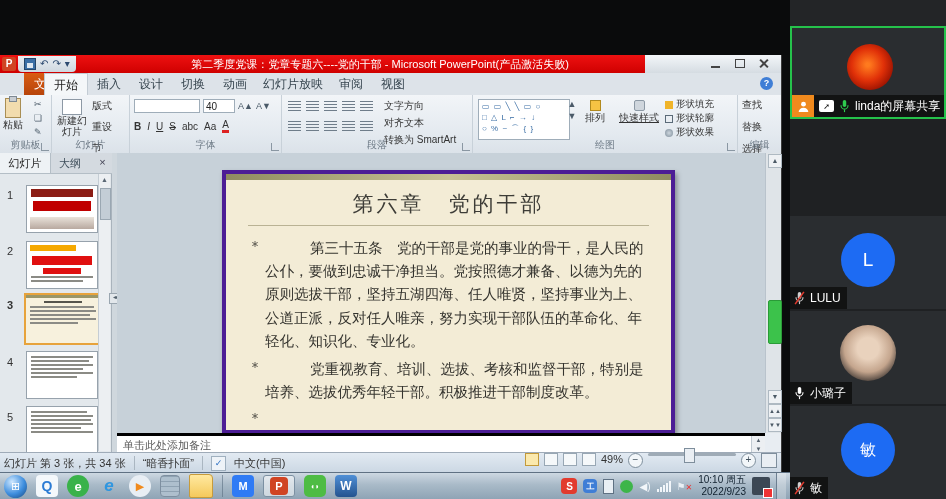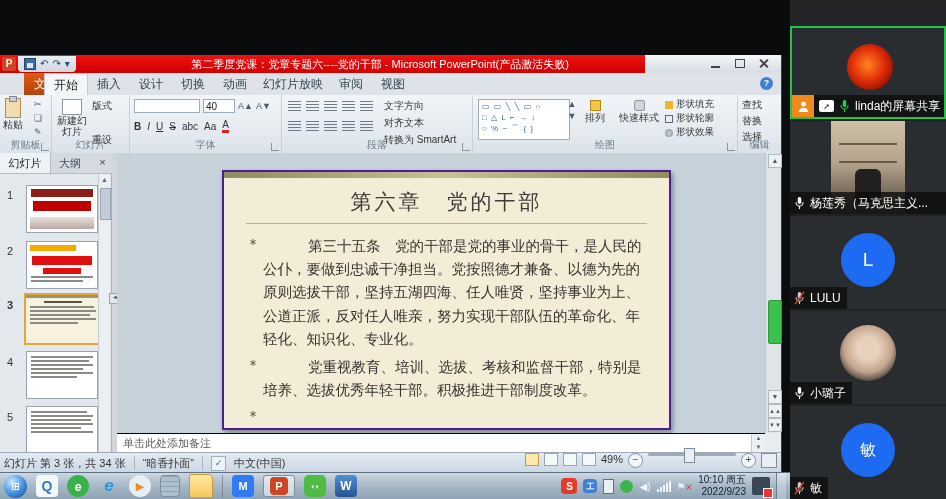--- a/index.html
+++ b/index.html
@@ -68,39 +68,39 @@
   .tnum.sel{font-weight:bold;}
   .tline{height:2px;background:#8b8b85;margin:2px 4px;}
   .pane-scroll{position:absolute;right:1px;top:21px;width:11px;height:277px;background:#eceff2;border-left:1px solid #c5cdd4;}
   .pane-scroll .arrow{width:11px;height:11px;font-size:7px;color:#5a6774;text-align:center;line-height:11px;}
   .pane-thumbbar{position:absolute;left:1px;top:14px;width:9px;height:30px;background:#c3cdd6;border:1px solid #9aa7b2;}
   .splitter{position:absolute;left:112px;top:98px;width:5px;height:299px;background:#cfd7dd;}
   .grip{position:absolute;left:109px;top:238px;width:12px;height:9px;background:#e2e7eb;border:1px solid #9aa6b0;font-size:6px;line-height:7px;text-align:center;color:#55626e;}
   .canvas{position:absolute;left:117px;top:98px;width:648px;height:280px;background:#c7d1d9;}
   
   .slide{position:absolute;left:105px;top:17px;width:445px;height:256px;background:#f3ecd6;
-         border:2px solid #4c1d95;box-shadow:2px 3px 5px rgba(0,0,0,.35);overflow:hidden;}
+         border:4px solid #4c1d95;box-shadow:2px 3px 5px rgba(0,0,0,.35);overflow:hidden;}
   .slide-band{position:absolute;left:0;top:0;width:100%;height:6px;
               background:linear-gradient(90deg,#8f8c60,#c7c194 50%,#8f8c60);}
   .slide-title{margin:16px 0 0;text-align:center;font-family:"DejaVu Serif","Liberation Serif",serif;
                font-size:21px;color:#3d3c37;letter-spacing:3px;}
   .slide-rule{margin:7px 22px 2px;border-top:1px solid #b9b294;}
   .bullets{padding:4px 26px 0;}
   .bullets p{position:relative;margin:5px 0;padding-left:13px;text-indent:3.1em;
              font-family:"DejaVu Serif","Liberation Serif",serif;font-size:14.5px;line-height:1.6;color:#34332e;}
   .bullets .bmark{position:absolute;left:0;top:1px;text-indent:0;font-size:12px;color:#44433c;}
   
   .vscroll{position:absolute;left:765px;top:98px;width:16px;height:280px;background:#dfe4e8;border-left:1px solid #b9c3cc;box-sizing:border-box;}
   .vs-arrow{position:absolute;left:2px;width:12px;height:12px;background:#eef1f4;border:1px solid #aeb9c2;
             font-size:7px;text-align:center;line-height:12px;color:#4c5a66;}
   .vs-thumb{position:absolute;left:2px;top:147px;width:12px;height:42px;background:#3cc24b;border:1px solid #2a9b38;border-radius:2px;}
   .navbtn{position:absolute;left:2px;width:12px;height:12px;background:#eef1f4;border:1px solid #aeb9c2;
           font-size:6px;text-align:center;line-height:12px;color:#4c5a66;}
   
-  .notes{position:absolute;left:117px;top:378px;width:648px;height:19px;background:#fff;border-top:1px solid #000000;box-sizing:border-box;}
+  .notes{position:absolute;left:117px;top:378px;width:648px;height:19px;background:#fff;border-top:3px solid #000000;box-sizing:border-box;}
   .notes-text{position:absolute;left:6px;top:2px;font-size:11px;color:#5a5a5a;}
   .notes-scroll{position:absolute;right:0;top:0;width:13px;height:18px;background:#eceff2;border-left:1px solid #c0c9d1;}
   .notes-scroll span{display:block;font-size:6px;line-height:9px;text-align:center;color:#55626e;}
   
   .statusbar{position:absolute;left:0;top:397px;width:781px;height:20px;
              background:linear-gradient(#e2eaf2,#ccd8e4);border-top:1px solid #9fabb8;box-sizing:border-box;
              font-size:11px;color:#333;}
   .sb-left{position:absolute;left:4px;top:0;height:20px;display:flex;align-items:center;gap:8px;}
   .sb-sep{width:1px;height:14px;background:#aab6c1;}
   .spell{width:13px;height:13px;background:#eef3f8;border:1px solid #9fb0bf;color:#2c6fc2;font-size:9px;line-height:13px;text-align:center;}
@@ -205,21 +205,21 @@
           </div>
           <div class="glabel">剪贴板</div>
           <span class="launch"></span>
         </div>
 
         <div class="group" style="left:52px;width:78px;">
           <div class="bigbtn" style="left:2px;top:4px;width:36px;">
             <span class="slideicon"></span>
             <span style="text-align:center;line-height:11px;">新建幻灯片</span>
           </div>
-          <div style="position:absolute;left:40px;top:4px;display:flex;flex-direction:column;gap:20px;">
+          <div style="position:absolute;left:40px;top:4px;display:flex;flex-direction:column;gap:7px;">
             <span class="smalltext">版式</span>
             <span class="smalltext">重设</span>
             <span class="smalltext">节</span>
           </div>
           <div class="glabel">幻灯片</div>
         </div>
 
         <div class="group" style="left:130px;width:152px;">
           <div style="position:absolute;left:4px;top:4px;display:flex;gap:3px;align-items:center;">
             <span class="combo" style="width:66px;"></span>
@@ -271,21 +271,21 @@
             <div>○ % ~ ⌒ { }</div>
           </div>
           <div style="position:absolute;left:94px;top:4px;display:flex;flex-direction:column;gap:1px;width:10px;align-items:center;">
             <span class="miniglyph">▲</span>
             <span class="miniglyph">▼</span>
           </div>
           <div class="bigbtn" style="left:112px;top:5px;">
             <span class="sq" style="background:#f6c344;border:1px solid #b28a1e;"></span>
             <span>排列</span>
           </div>
-          <div class="bigbtn" style="left:146px;top:5px;">
+          <div class="bigbtn" style="left:146px;top:5px;text-decoration:underline;">
             <span class="sq" style="background:#cfd6dd;border:1px solid #8c99a5;border-radius:2px;"></span>
             <span>快速样式</span>
           </div>
           <div style="position:absolute;left:192px;top:3px;display:flex;flex-direction:column;gap:1px;">
             <span class="fillrow">
               <span class="sq" style="width:8px;height:8px;background:#f0b429;"></span>
               <span>形状填充</span>
             </span>
             <span class="fillrow">
               <span class="sq" style="width:8px;height:8px;border:1.5px solid #5a6a78;box-sizing:border-box;"></span>
@@ -294,21 +294,21 @@
             <span class="fillrow">
               <span class="sq" style="width:8px;height:8px;background:radial-gradient(#cdd6de,#7d8c99);border-radius:50%;"></span>
               <span>形状效果</span>
             </span>
           </div>
           <div class="glabel">绘图</div>
           <span class="launch"></span>
         </div>
 
         <div class="group" style="left:738px;width:43px;border-right:none;">
-          <div style="position:absolute;left:4px;top:3px;display:flex;flex-direction:column;gap:2px;">
+          <div style="position:absolute;left:4px;top:3px;display:flex;flex-direction:column;gap:8px;">
             <span class="smalltext" style="font-size:10px;">查找</span>
             <span class="smalltext" style="font-size:10px;">替换</span>
             <span class="smalltext" style="font-size:10px;">选择</span>
           </div>
           <div class="glabel">编辑</div>
         </div>
       </div>
 
       <div class="thumbpane">
         <div class="paneTabs">
@@ -481,35 +481,20 @@
         <span class="shareico">➚</span>
         <svg width="11" height="14" viewBox="0 0 12 16">
             <rect x="4" y="1" width="4" height="8" rx="2" fill="#2ecc4e"></rect>
             <path d="M2 7 a4 4.5 0 0 0 8 0" stroke="#2ecc4e" stroke-width="1.3" fill="none"></path>
             <line x1="6" y1="12" x2="6" y2="15" stroke="#2ecc4e" stroke-width="1.3"></line>
           </svg>
         <span>linda的屏幕共享</span>
       </div>
     </div>
 
-    <div class="tile" style="top:121px;">
-      <div class="roomvid">
-        <span class="shelf" style="top:22px;"></span>
-        <span class="shelf" style="top:40px;"></span>
-        <span class="chair"></span>
-      </div>
-      <div class="namebar full" style="gap:5px;padding-left:4px;">
-        <svg width="11" height="14" viewBox="0 0 12 16">
-            <rect x="4" y="1" width="4" height="8" rx="2" fill="#fff"></rect>
-            <path d="M2 7 a4 4.5 0 0 0 8 0" stroke="#fff" stroke-width="1.3" fill="none"></path>
-            <line x1="6" y1="12" x2="6" y2="15" stroke="#fff" stroke-width="1.3"></line>
-          </svg>
-        <span>杨莲秀（马克思主义...</span>
-      </div>
-    </div>
 
     <div class="tile" style="top:216px;">
       <div class="avatar-blue">
           <span>L</span>
         </div>
       <div class="namebar" style="gap:5px;padding-left:4px;margin-top:12px;">
         <svg width="11" height="14" viewBox="0 0 12 16">
             <rect x="4" y="1" width="4" height="8" rx="2" fill="#cfcfcf"></rect>
             <path d="M2 7 a4 4.5 0 0 0 8 0" stroke="#cfcfcf" stroke-width="1.3" fill="none"></path>
             <line x1="6" y1="12" x2="6" y2="15" stroke="#cfcfcf" stroke-width="1.3"></line>

